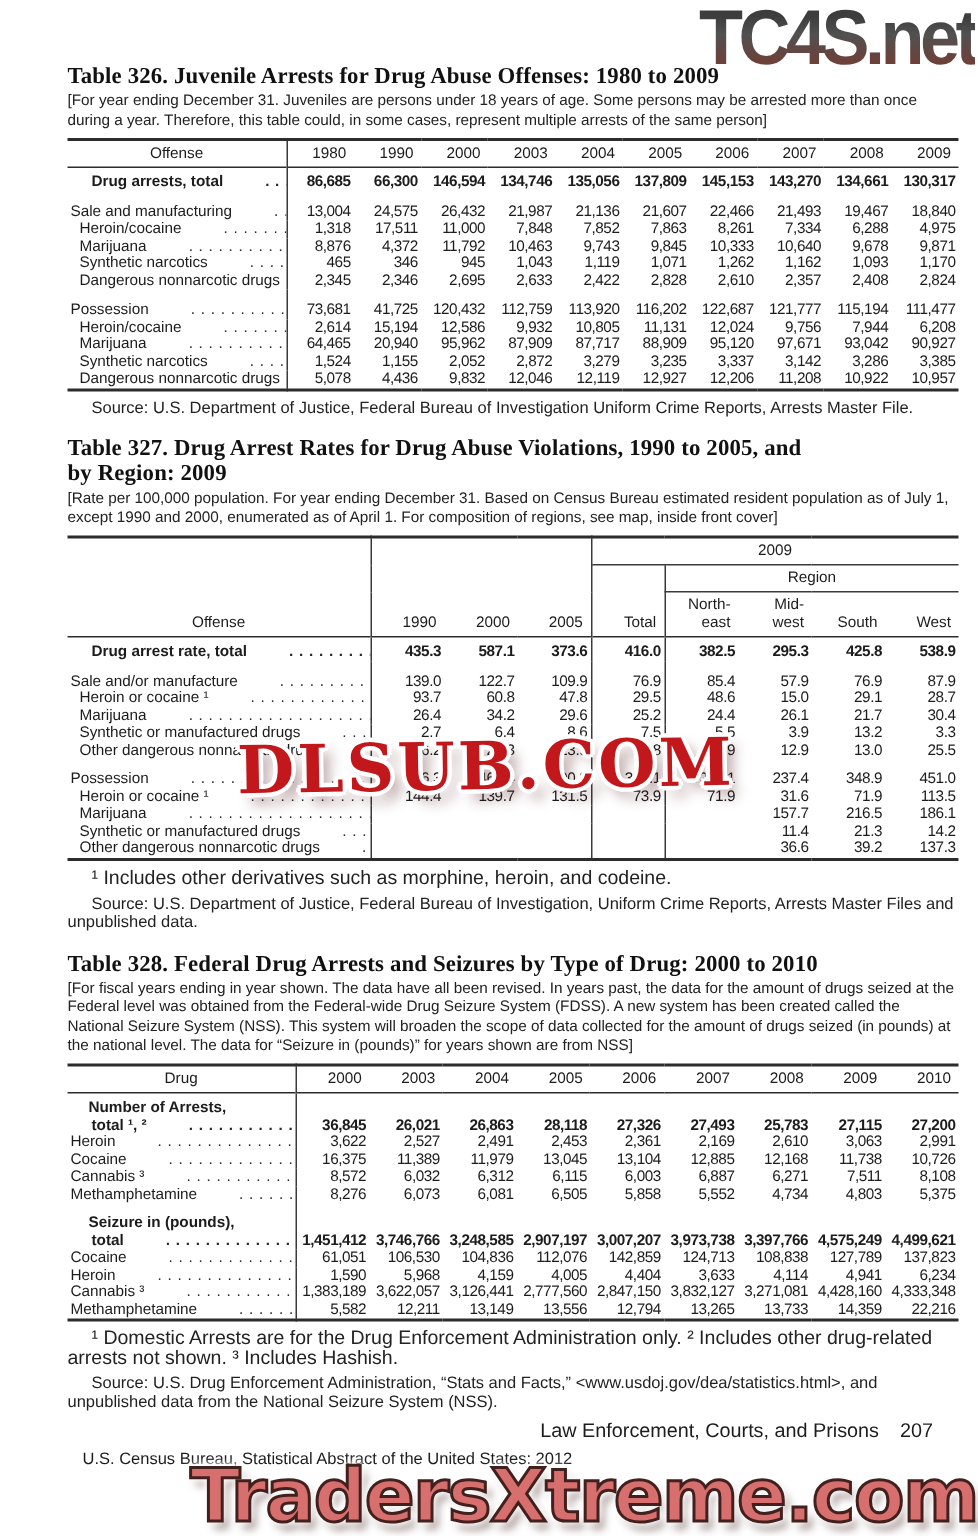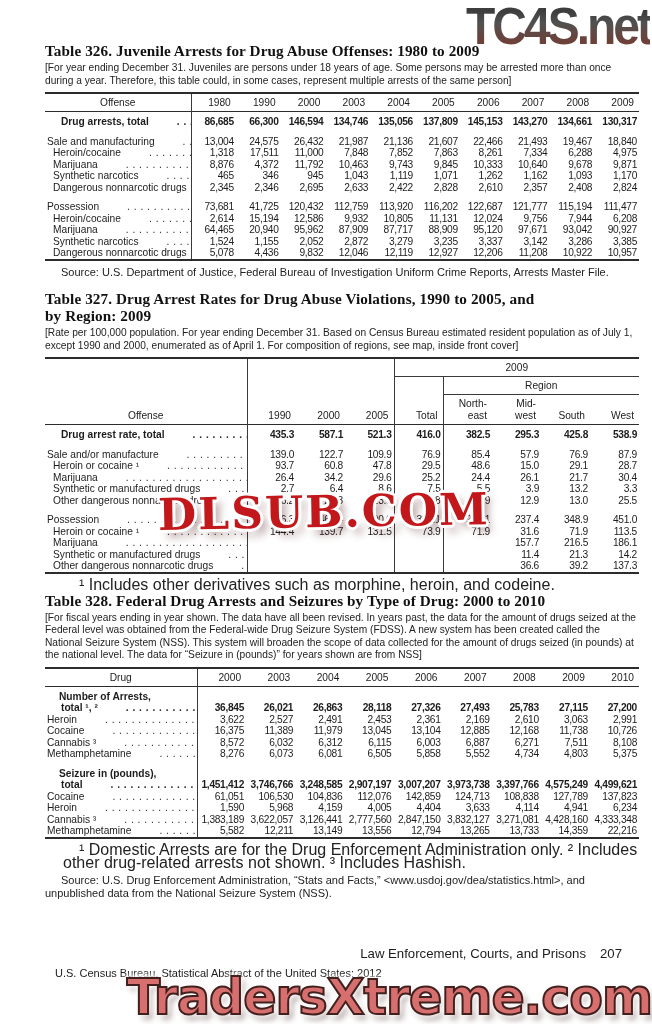--- a/index.html
+++ b/index.html
@@ -4,21 +4,21 @@
 <style>
   html,body{margin:0;padding:0;}
   body{width:652px;height:1024px;position:relative;background:#fff;overflow:hidden;
        font-family:"Liberation Sans",sans-serif;color:#1c1c1c;}
   #content{position:absolute;top:42px;left:45px;width:594px;}
 
   .tbl-title{font-family:"Liberation Serif",serif;font-weight:700;font-size:15.2px;
              line-height:17px;color:#111;margin:0 0 3px 0;letter-spacing:.1px;}
   .note{font-size:10.2px;line-height:12.6px;color:#222;margin:0 0 5px 0;}
   .src{font-size:11px;line-height:12.6px;color:#222;text-indent:16px;margin:5px 0 12px 0;}
-  .fnote{font-size:16px;line-height:12.6px;color:#222;text-indent:16px;margin:5px 0 0 18px;}
+  .fnote{font-size:13px;line-height:12.6px;color:#222;text-indent:16px;margin:5px 0 0 0;}
 
   table{border-collapse:collapse;table-layout:fixed;width:594px;
         border-top:2px solid #2c2c2c;border-bottom:2px solid #2c2c2c;}
   thead{border-bottom:1.5px solid #2c2c2c;}
   th{font-weight:400;font-size:10.2px;color:#1c1c1c;padding:3px 5px 3px 0;vertical-align:bottom;}
   th.ctr{text-align:center;padding:3px 0;}
   th.yr{text-align:right;}
   td{font-size:10.2px;line-height:11.5px;padding:0;vertical-align:bottom;}
   td.num{text-align:right;padding-right:2px;letter-spacing:-.3px;white-space:nowrap;}
   td.lblcell{white-space:nowrap;overflow:hidden;}
@@ -327,21 +327,21 @@
     <tbody>
         <tr>
           <td class="lblcell indT b">
             <div class="lblrow">
               <span class="txt">Drug arrest rate, total</span>
               <span class="leader"></span>
             </div>
           </td>
           <td class="num b">435.3</td>
           <td class="num b">587.1</td>
-          <td class="num b">521.3</td>
+          <td class="num b">373.6</td>
           <td class="num b">416.0</td>
           <td class="num b">382.5</td>
           <td class="num b">295.3</td>
           <td class="num b">425.8</td>
           <td class="num b">538.9</td>
         </tr>
         <tr class="gap">
           <td class="lblcell ind0">
             <div class="lblrow">
               <span class="txt">Sale and/or manufacture</span>
@@ -497,20 +497,21 @@
           <td class="num"></td>
           <td class="num"></td>
           <td class="num"></td>
           <td class="num">36.6</td>
           <td class="num">39.2</td>
           <td class="num">137.3</td>
         </tr>
       </tbody>
   </table>
   <p class="fnote">¹ Includes other derivatives such as morphine, heroin, and codeine.</p>
+  <p class="src">Source: U.S. Department of Justice, Federal Bureau of Investigation, Uniform Crime Reports, Arrests Master Files and unpublished data.</p>
 
   <h2 class="tbl-title">Table 328. Federal Drug Arrests and Seizures by Type of Drug: 2000 to 2010</h2>
   <p class="note">[For fiscal years ending in year shown. The data have all been revised. In years past, the data for the amount of drugs seized at the Federal level was obtained from the Federal-wide Drug Seizure System (FDSS). A new system has been created called the National Seizure System (NSS). This system will broaden the scope of data collected for the amount of drugs seized (in pounds) at the national level.  The data for “Seizure in (pounds)” for years shown are from NSS]</p>
   <table id="t328">
     <colgroup>
         <col style="width:152px">
         <col span="9">
       </colgroup>
     <thead>
       <tr>

